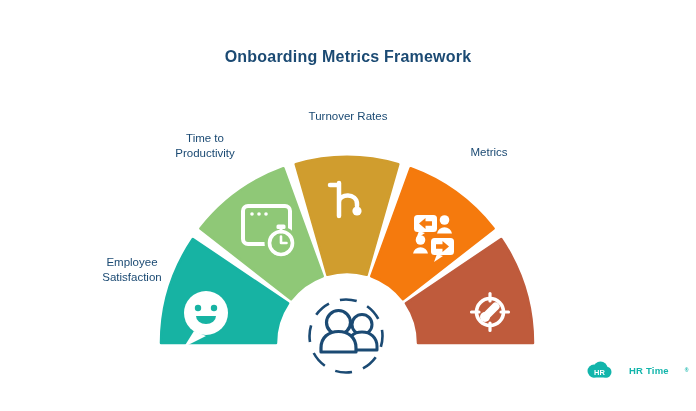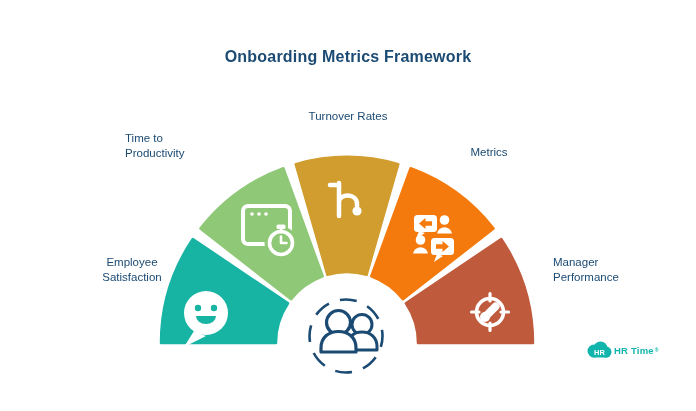--- a/index.html
+++ b/index.html
@@ -3,44 +3,42 @@
 <meta charset="utf-8">
 <style>
   html,body{margin:0;padding:0;}
   body{font-family:"Liberation Sans", sans-serif;}
   .stage{position:relative;width:696px;height:411px;background:#ffffff;overflow:hidden;}
   .title{position:absolute;left:0;top:48px;width:696px;text-align:center;
          font-size:16px;font-weight:bold;color:#1B4A73;letter-spacing:0.2px;}
   .seg-label{position:absolute;font-size:11.5px;font-weight:normal;color:#1B4A73;
              line-height:15px;white-space:pre-line;}
   .lbl0{left:52px;top:255px;width:160px;text-align:center;}
-  .lbl1{left:125px;top:131px;width:160px;}
+  .lbl1{left:125px;top:131px;width:160px;text-align:center;}
   .lbl2{left:268px;top:109px;width:160px;text-align:center;}
   .lbl3{left:409px;top:145px;width:160px;text-align:center;}
   .lbl4{left:553px;top:255px;width:130px;text-align:left;}
   .diagram-svg{position:absolute;left:0;top:0;}
-  .logo{position:absolute;left:585px;top:340px;display:flex;align-items:center;gap:1px;}
+  .logo{position:absolute;left:585px;top:360px;display:flex;align-items:center;gap:16px;}
   .logo-text{font-size:9.5px;font-weight:bold;color:#12B5AB;letter-spacing:0.2px;}
   .logo-tm{font-size:5px;font-weight:bold;color:#12B5AB;vertical-align:super;}
 </style>
 </head>
 <body>
 
 <div class="stage">
 
   <div class="title">Onboarding Metrics Framework</div>
 
   <div class="seg-label lbl0">Employee
 Satisfaction</div>
   <div class="seg-label lbl1">Time to
 Productivity</div>
   <div class="seg-label lbl2">Turnover Rates</div>
   <div class="seg-label lbl3">Metrics</div>
-  <div class="seg-label lbl4">Manager
-Performance</div>
 
   <svg class="diagram-svg" width="696" height="411" viewBox="0 0 696 411">
 
     <g id="wedges-group">
         <path d="M161.0,343.0 A186,186 0 0 1 192.8,239.0 L288.1,303.3 A71,71 0 0 0 276.0,343.0 Z" fill="#17B3A3" stroke="#17B3A3" stroke-width="2.5" stroke-linejoin="round"></path>
         <path d="M200.4,228.5 A186,186 0 0 1 283.4,168.2 L322.7,276.3 A71,71 0 0 0 291.1,299.3 Z" fill="#8FC877" stroke="#8FC877" stroke-width="2.5" stroke-linejoin="round"></path>
         <path d="M295.7,164.2 A186,186 0 0 1 398.3,164.2 L366.6,274.8 A71,71 0 0 0 327.4,274.8 Z" fill="#D09D2E" stroke="#D09D2E" stroke-width="2.5" stroke-linejoin="round"></path>
         <path d="M410.6,168.2 A186,186 0 0 1 493.6,228.5 L402.9,299.3 A71,71 0 0 0 371.3,276.3 Z" fill="#F57A0D" stroke="#F57A0D" stroke-width="2.5" stroke-linejoin="round"></path>
         <path d="M501.2,239.0 A186,186 0 0 1 533.0,343.0 L418.0,343.0 A71,71 0 0 0 405.9,303.3 Z" fill="#BF5B3C" stroke="#BF5B3C" stroke-width="2.5" stroke-linejoin="round"></path>
       </g>

